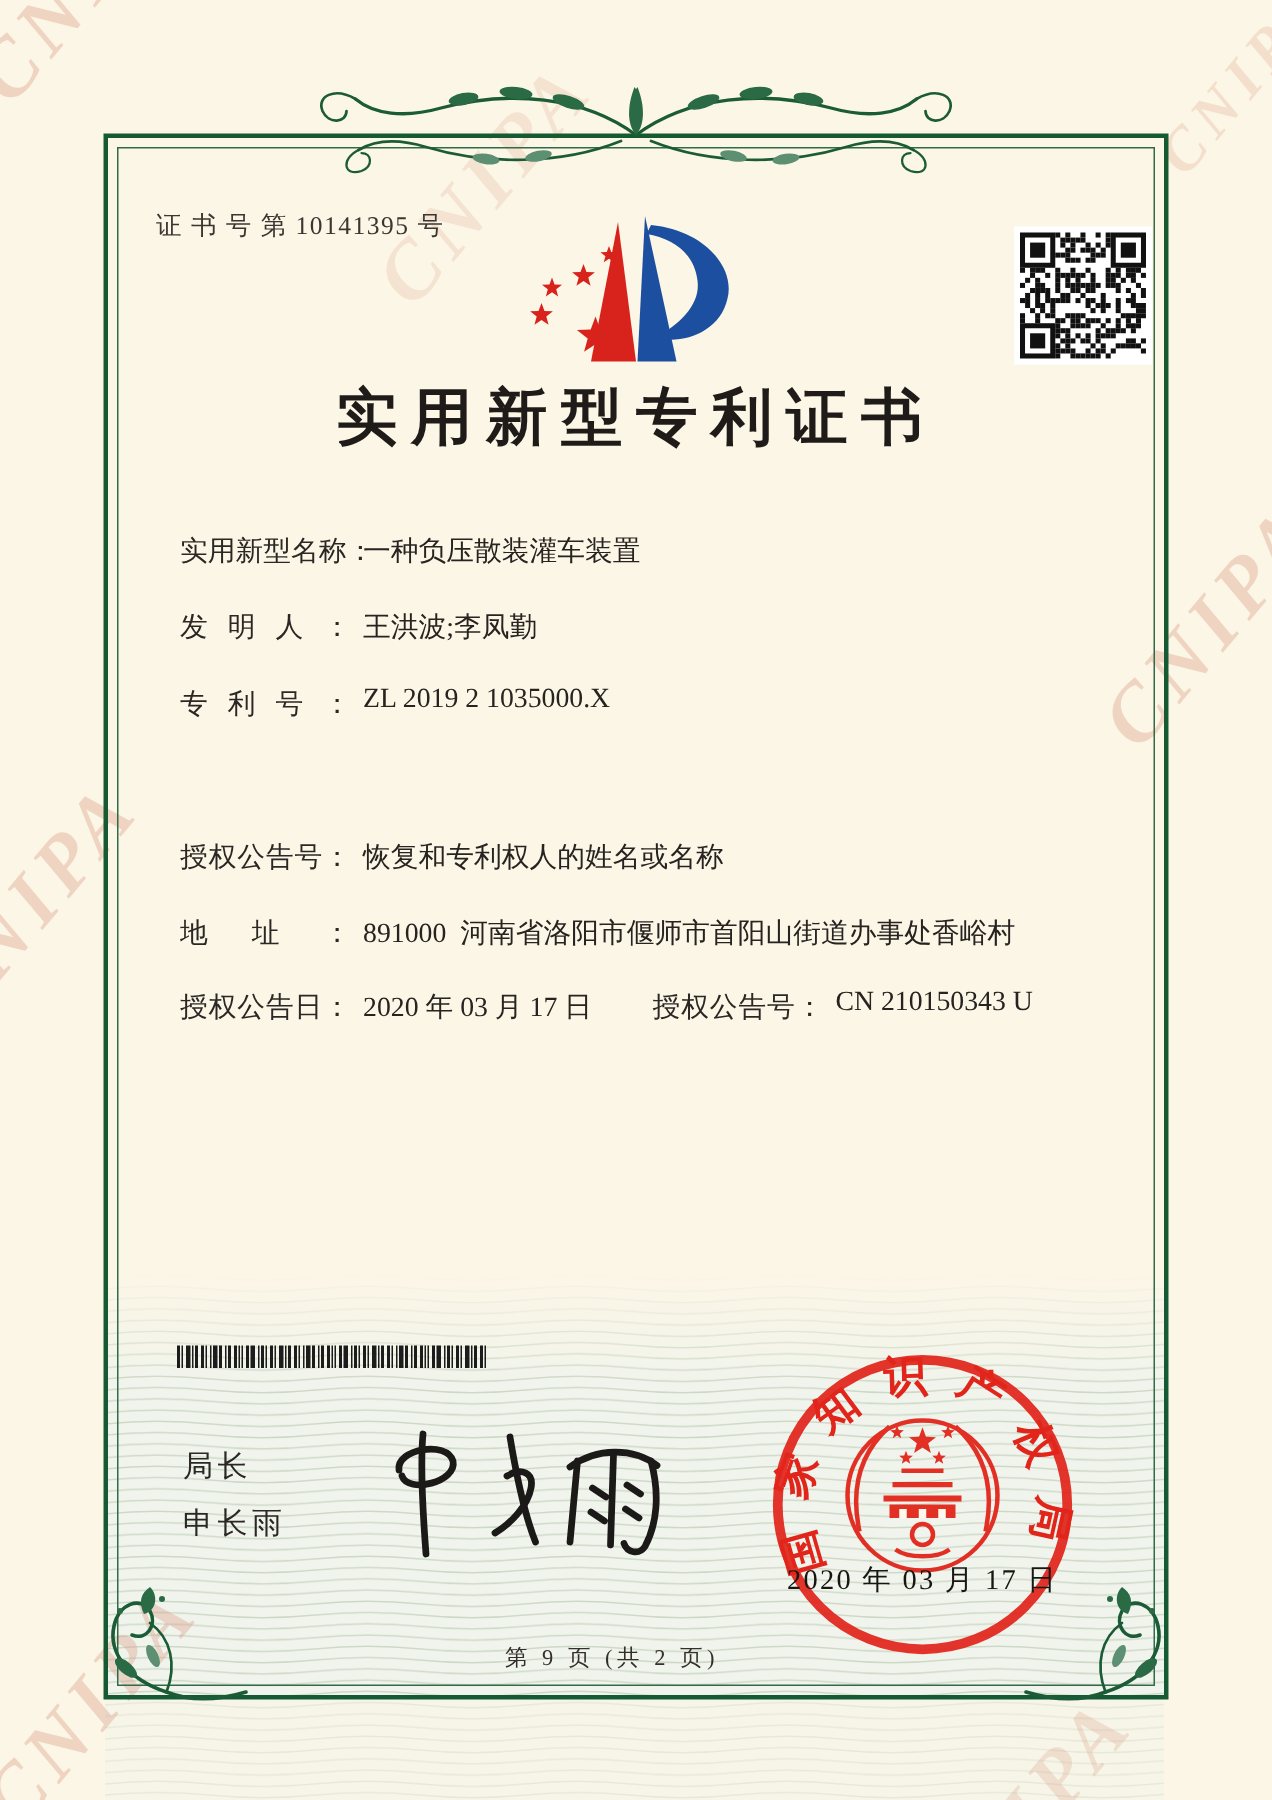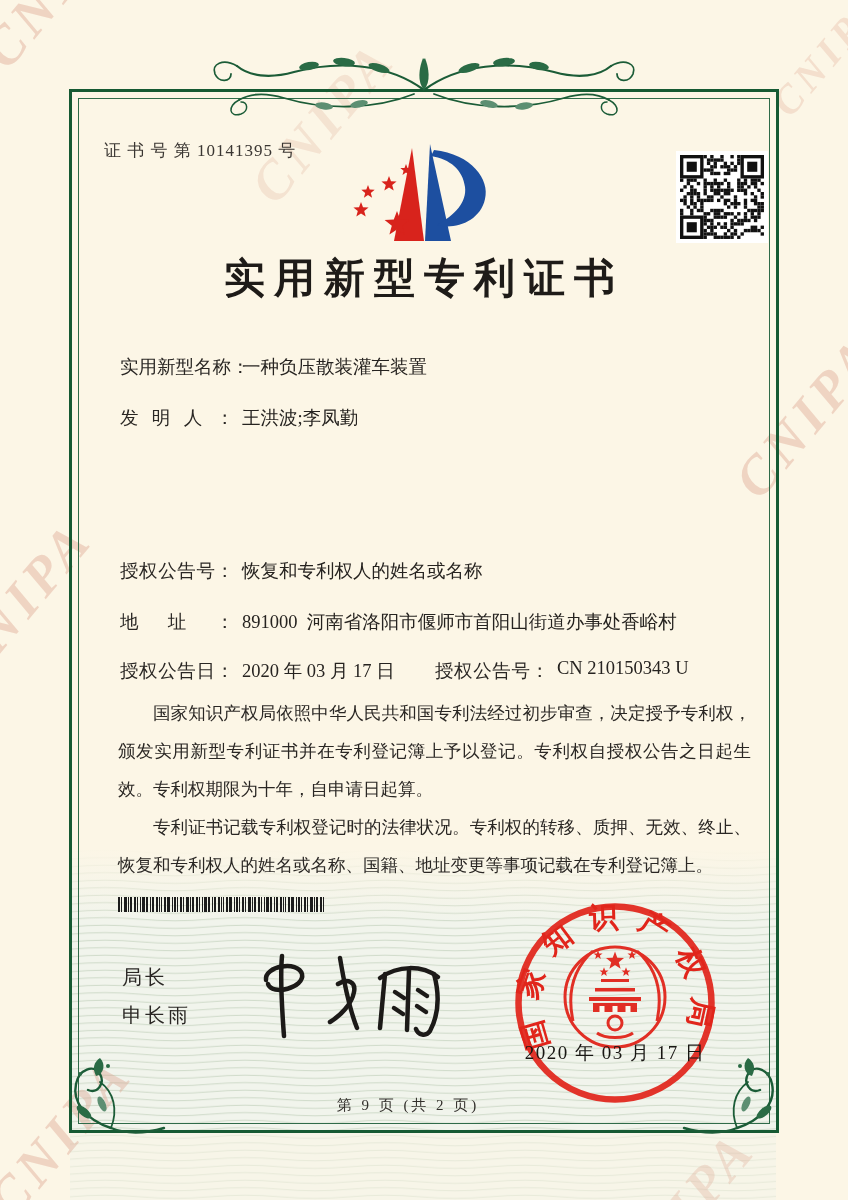--- a/index.html
+++ b/index.html
@@ -386,37 +386,36 @@
       </svg></div>
 
   <div class="title">实用新型专利证书</div>
 
   <div class="row" style="top:354px">
     <span class="flabel">实用新型名称：</span><span class="fvalue">一种负压散装灌车装置</span>
   </div>
   <div class="row" style="top:405px">
     <span class="flabel">发明人：</span><span class="fvalue">王洪波;李凤勤</span>
   </div>
+  <div class="row" style="top:456px">
+    <span class="flabel">专利号：</span><span class="fvalue">ZL 2019 2 1035000.X</span>
+  </div>
   <div class="row" style="top:558px">
     <span class="flabel">授权公告号：</span><span class="fvalue">恢复和专利权人的姓名或名称</span>
   </div>
   <div class="row" style="top:609px">
     <span class="flabel">地址：</span><span class="fvalue">891000  河南省洛阳市偃师市首阳山街道办事处香峪村</span>
   </div>
   <div class="row" style="top:658px">
     <span class="flabel">授权公告日：</span><span class="fvalue">2020 年 03 月 17 日</span>
     <span class="pair2">
       <span class="flabel">授权公告号：</span><span class="fvalue">CN 210150343 U</span>
     </span>
   </div>
 
-  <div class="bodytext">
-    <p>国家知识产权局依照中华人民共和国专利法经过初步审查，决定授予专利权，颁发实用新型专利证书并在专利登记簿上予以登记。专利权自授权公告之日起生效。专利权期限为十年，自申请日起算。</p>
-    <p>专利证书记载专利权登记时的法律状况。专利权的转移、质押、无效、终止、恢复和专利权人的姓名或名称、国籍、地址变更等事项记载在专利登记簿上。</p>
-  </div>
 
   <div class="barcode" id="barcode">
       <div style="left:0px;width:2px"></div>
       <div style="left:3px;width:1px"></div>
       <div style="left:6px;width:3px"></div>
       <div style="left:10px;width:1px"></div>
       <div style="left:12px;width:2px"></div>
       <div style="left:16px;width:2px"></div>
       <div style="left:19px;width:1px"></div>
       <div style="left:22px;width:1px"></div>

